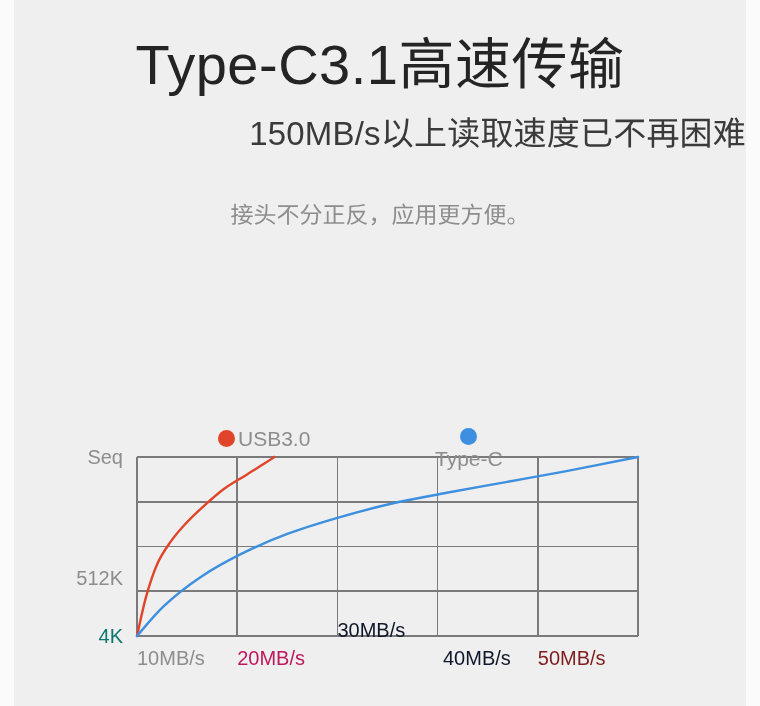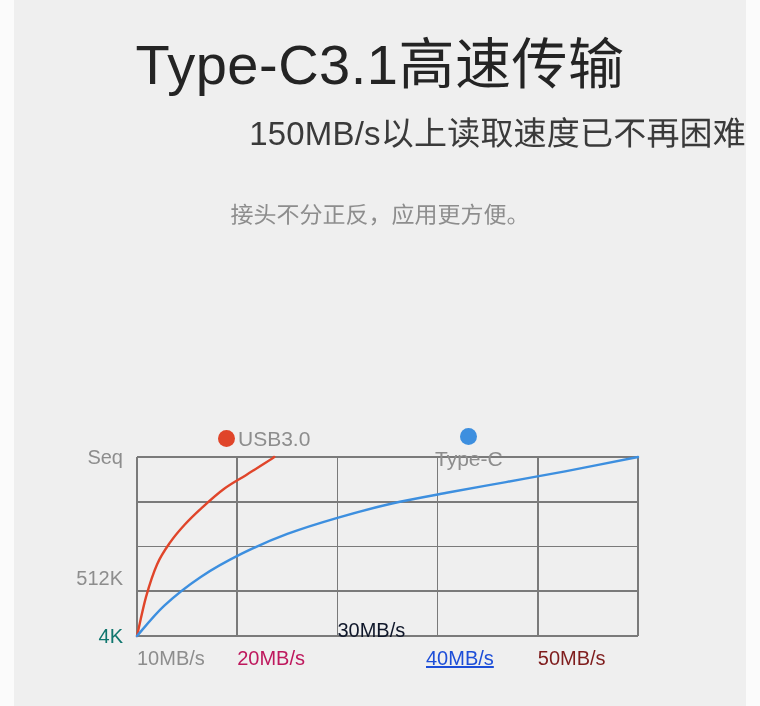--- a/index.html
+++ b/index.html
@@ -145,17 +145,17 @@
         <path d="M 123.00 636.00 C 127.55 630.93, 139.70 615.42, 150.33 605.57 C 160.95 595.73, 173.86 585.58, 186.76 576.93 C 199.67 568.28, 213.33 560.82, 227.75 553.66 C 242.18 546.50, 257.36 539.94, 273.30 533.97 C 289.24 528.00, 305.94 522.93, 323.40 517.86 C 340.86 512.79, 359.84 507.72, 378.05 503.54 C 396.27 499.36, 413.73 496.38, 432.71 492.80 C 451.69 489.22, 472.18 485.64, 491.92 482.06 C 511.65 478.48, 529.11 475.50, 551.13 471.32 C 573.14 467.14, 611.85 459.39, 624.00 457.00" fill="none" stroke="#3d8fdf" stroke-width="2.4" stroke-linecap="round" stroke-linejoin="round"></path>
       </svg>
 
     <div class="axis-label y-label" id="ylab0" style="color: rgb(141, 141, 141); left: 39px; top: 447px;">Seq</div>
     <div class="axis-label y-label" id="ylab1" style="color: rgb(141, 141, 141); left: 39px; top: 536.5px; margin-top: 31px;">512K</div>
     <div class="axis-label y-label" id="ylab2" style="color: #0f766e; left: 39px; top: 626px;">4K</div>
 
     <div class="axis-label x-label" id="xlab0" style="color: rgb(141, 141, 141); width: 100.2px; left: 123px; top: 648px;">10MB/s</div>
     <div class="axis-label x-label" id="xlab1" style="color: #be185d; width: 100.2px; left: 223.2px; top: 648px;">20MB/s</div>
     <div class="axis-label x-label" id="xlab2" style="color: #0f172a; width: 100.2px; left: 323.4px; top: 620px;">30MB/s</div>
-    <div class="axis-label x-label" id="xlab3" style="color: #1d4ed8; width: 100.2px; left: 412px; top: 648px; text-decoration: underline;">40MB/s</div>
+    <div class="axis-label x-label" id="xlab3" style="color: #0f172a; width: 100.2px; left: 429px; top: 648px;">40MB/s</div>
     <div class="axis-label x-label" id="xlab4" style="color: #7f1d1d; width: 100.2px; left: 523.8px; top: 648px;">50MB/s</div>
 
   </div>
 </div>
 
 </body></html>

